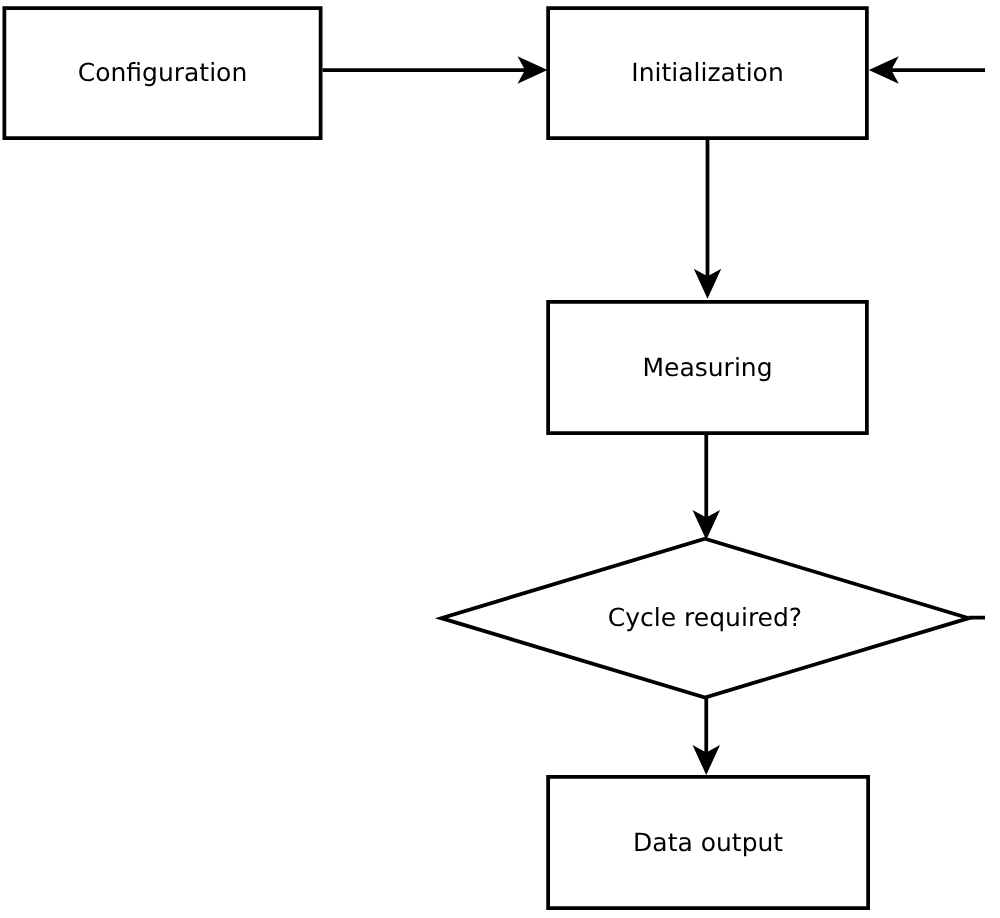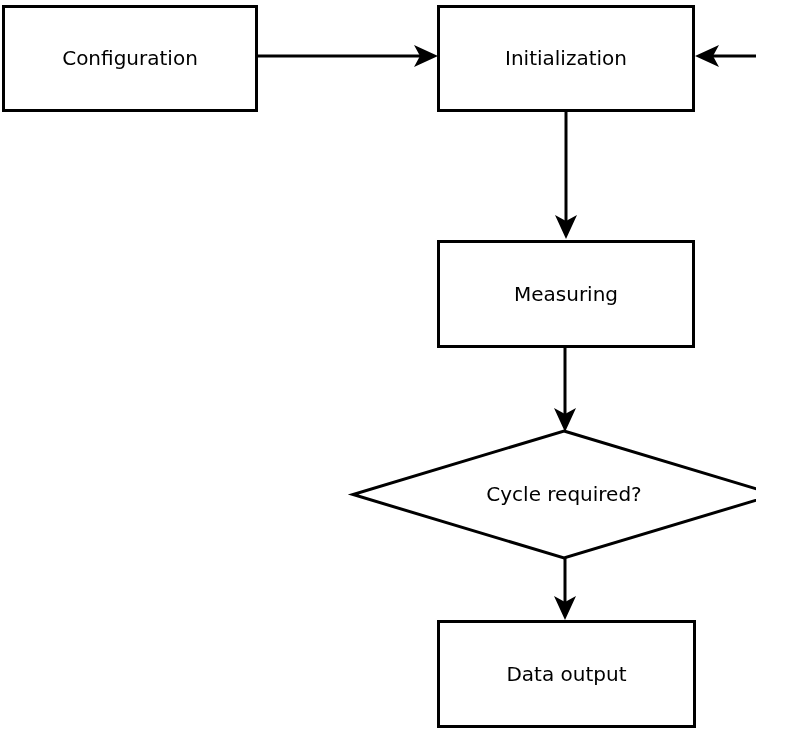--- a/index.html
+++ b/index.html
@@ -9,20 +9,21 @@
   }
   body {
     font-family: "DejaVu Sans", sans-serif;
   }
   #diagram-root {
     position: relative;
     width: 756px;
     height: 734px;
     background: #ffffff;
     overflow: hidden;
+    padding-left: 32px;
   }
   #flow-svg {
     position: absolute;
     top: 0;
     left: 0;
     width: 800px;
     height: 734px;
   }
   .node-shape {
     fill: #ffffff;

